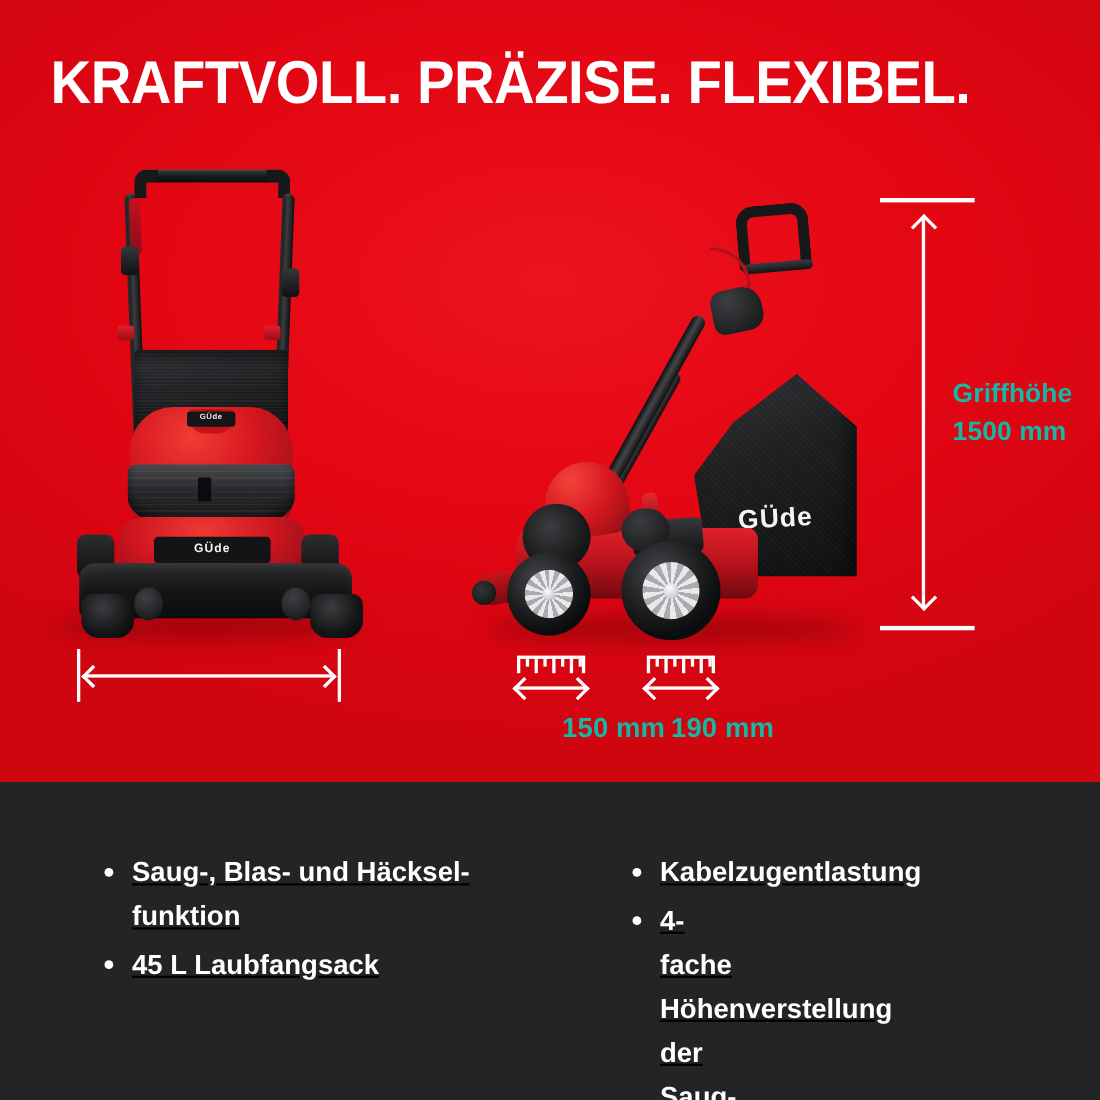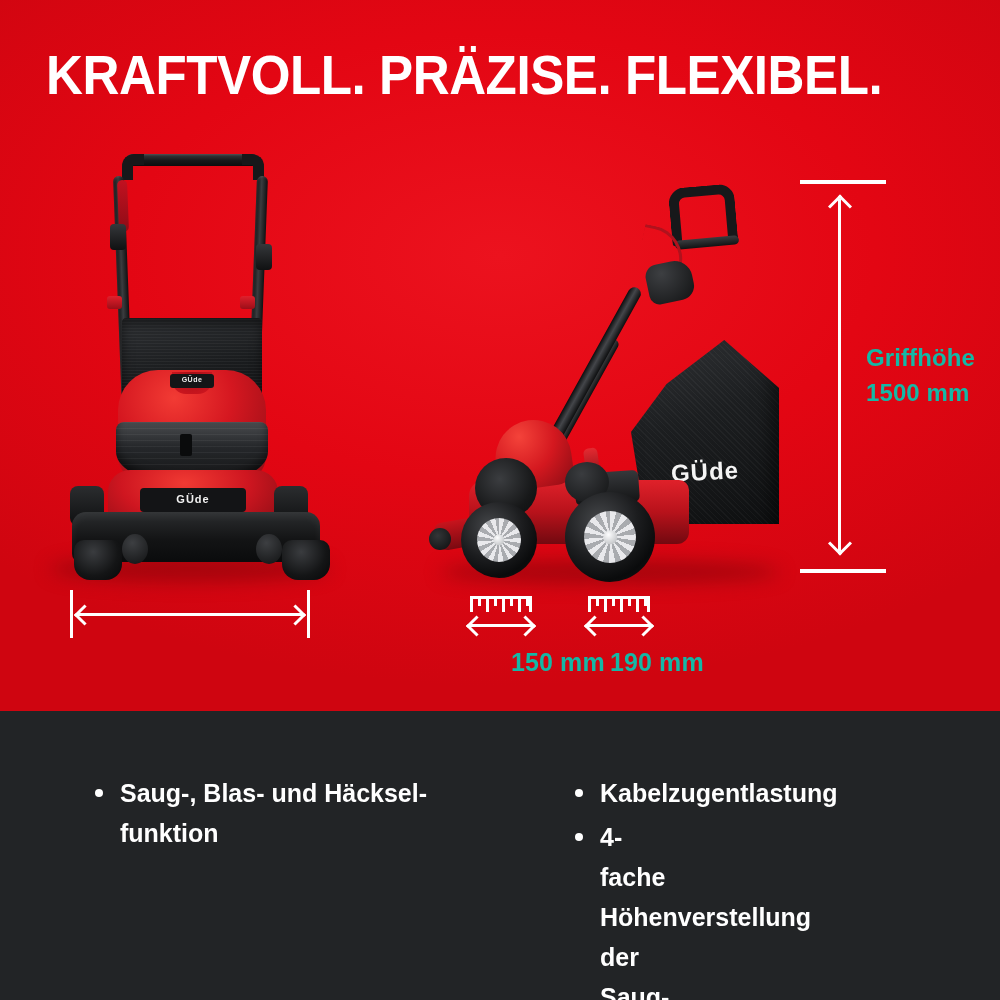--- a/index.html
+++ b/index.html
@@ -303,21 +303,21 @@
   .dim-label.stacked { font-size:24px; line-height:35px; }
 
   
   .ruler { position:absolute; }
   .ruler .bar { position:absolute; left:0; top:0; height:3px; background:#fff; }
   .ruler .tk  { position:absolute; top:3px; width:3px; background:#fff; }
 
   
   .features {
     position:absolute; left:0; top:711px; width:1000px; height:289px;
-    display:flex; padding:62px 0 0 0;
+    display:flex; padding:62px 0 0 0;text-decoration:underline;
   }
   .feat-col { width:50%; padding-left:92px; }
   .feat-col.right { padding-left:572px; margin-left:-500px; }
   .feat-item {
     position:relative; color:#ffffff;
     font-size:25px; line-height:40px; font-weight:bold;
     padding-left:28px; margin-bottom:4px; max-width:370px;
   }
   .feat-item::before {
     content:""; position:absolute; left:3px; top:16px;
@@ -433,20 +433,21 @@
   <div class="dim-label stacked" style="left:866px; top:340px;">
     <div>Griffhöhe</div>
     <div>1500 mm</div>
   </div>
 
   <div class="panel-dark"></div>
 
   <div class="features">
     <div class="feat-col left">
       <div class="feat-item">Saug-, Blas- und Häcksel-funktion</div>
+      <div class="feat-item">45 L Laubfangsack</div>
     </div>
     <div class="feat-col right">
       <div class="feat-item">Kabelzugentlastung</div>
       <div class="feat-item">4-fache Höhenverstellung der Saug- &amp; Blasdüse</div>
     </div>
   </div>
 
 </div>
 
 </body></html>

